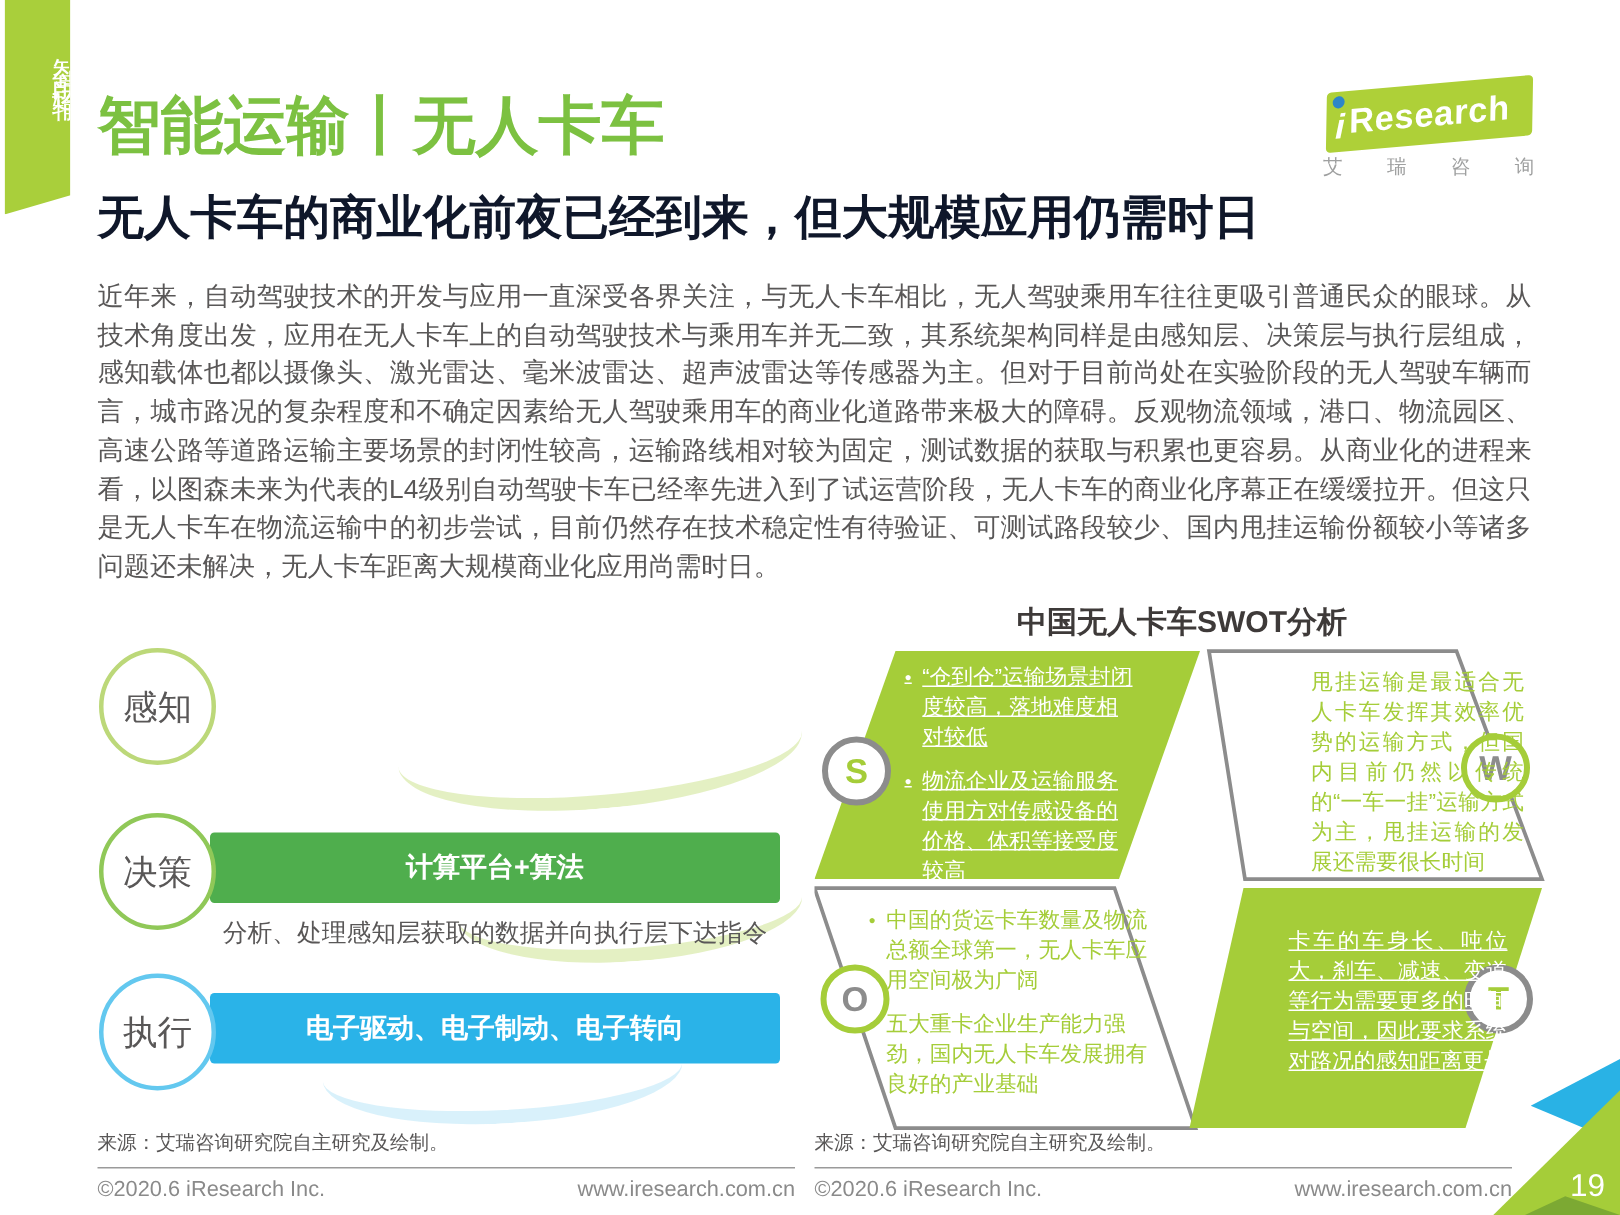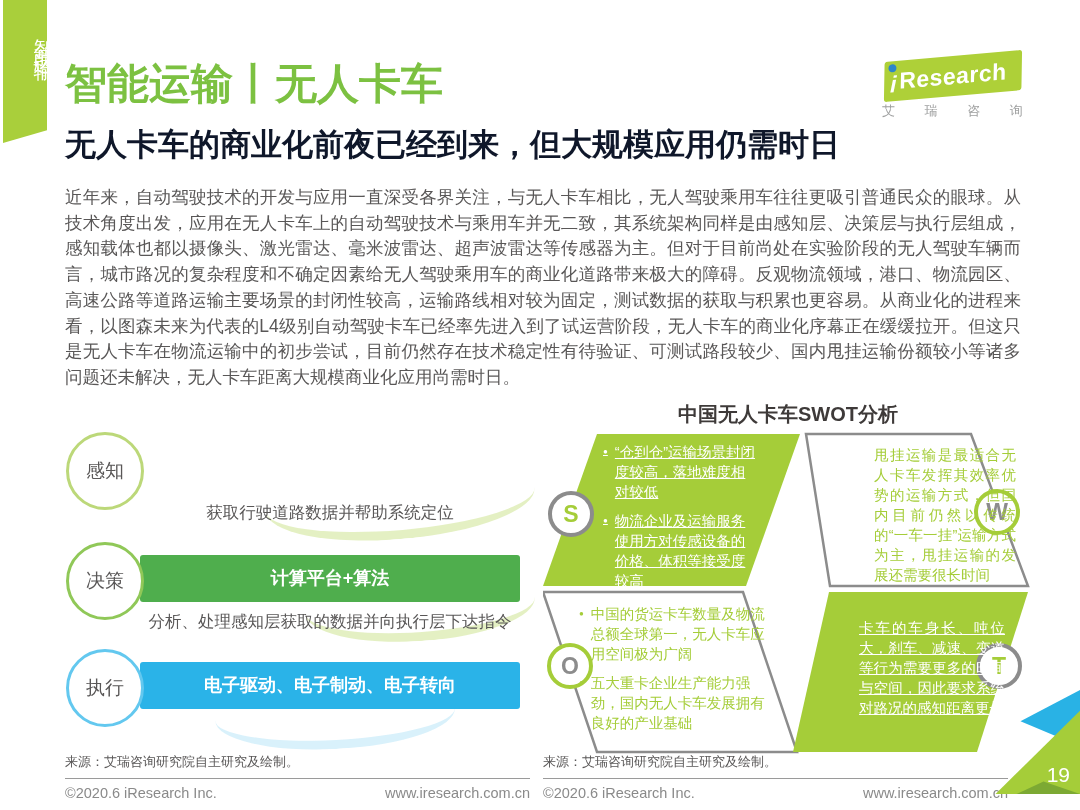--- a/index.html
+++ b/index.html
@@ -43,21 +43,21 @@
   .swoosh.s2{left:240px;top:172px;width:230px;height:62px;transform:rotate(-4deg);}
   .swoosh.s3{left:150px;top:282px;width:240px;height:60px;transform:rotate(-3deg);
              border-bottom-color:rgba(42,179,232,.18);}
   .arch-bar{position:absolute;left:75px;width:380px;height:47px;border-radius:3px;z-index:1;
             color:#ffffff;font-size:18px;font-weight:bold;text-align:center;line-height:47px;}
   .bar0{top:47px;background:#8cc63e;}
   .bar1{top:157px;background:#4fae4d;}
   .bar2{top:264px;background:#2ab3e8;}
   .arch-circle{position:absolute;left:1px;width:72px;height:72px;border-radius:50%;background:#ffffff;
                z-index:2;display:flex;align-items:center;justify-content:center;
-               font-size:19px;color:#595757;}
+               font-size:23px;color:#595757;}
   .cir0{top:34px;border:3px solid #bcd879;}
   .cir1{top:144px;border:3px solid #90c858;}
   .cir2{top:251px;border:3px solid #63c8ef;}
   .arch-cap{position:absolute;left:75px;width:380px;text-align:center;font-size:16.5px;
             color:#595757;z-index:1;}
   .cap0{top:104px;} .cap1{top:213px;} .cap2{top:320px;}
 
   
   .swot{position:absolute;left:543px;top:428px;width:490px;height:330px;}
   .swot svg{position:absolute;left:0;top:0;}
@@ -76,21 +76,21 @@
   .source{position:absolute;top:753px;font-size:13px;color:#595757;}
   .source.left{left:65px;} .source.right{left:543px;}
   .rule{position:absolute;top:778px;width:465px;height:1px;background:#9a9a9a;}
   .rule.left{left:65px;} .rule.right{left:543px;}
   .foot-row{position:absolute;top:785px;width:465px;display:flex;justify-content:space-between;
             font-size:14.5px;color:#8a8a8a;}
   .foot-row.left{left:65px;} .foot-row.right{left:543px;}
   .foot-link{color:#8a8a8a;text-decoration:none;}
 
   
-  .corner{position:absolute;right:0;bottom:16px;width:96px;height:104px;}
+  .corner{position:absolute;right:0;bottom:0;width:96px;height:104px;}
   .tri{position:absolute;inset:0;}
   .tri.cyan{background:#29b2e5;clip-path:polygon(38% 30%,100% 0%,100% 54%);}
   .tri.green{background:#a5cd39;clip-path:polygon(12% 100%,100% 20%,100% 100%);}
   .tri.dark{background:#7ca933;clip-path:polygon(34% 100%,62% 88%,100% 100%);}
   .page-num{position:absolute;right:10px;bottom:7px;color:#ffffff;font-size:21px;z-index:2;}
 </style>
 </head>
 <body>
 
 <div id="page">
@@ -114,21 +114,20 @@
   <div class="intro">近年来，自动驾驶技术的开发与应用一直深受各界关注，与无人卡车相比，无人驾驶乘用车往往更吸引普通民众的眼球。从技术角度出发，应用在无人卡车上的自动驾驶技术与乘用车并无二致，其系统架构同样是由感知层、决策层与执行层组成，感知载体也都以摄像头、激光雷达、毫米波雷达、超声波雷达等传感器为主。但对于目前尚处在实验阶段的无人驾驶车辆而言，城市路况的复杂程度和不确定因素给无人驾驶乘用车的商业化道路带来极大的障碍。反观物流领域，港口、物流园区、高速公路等道路运输主要场景的封闭性较高，运输路线相对较为固定，测试数据的获取与积累也更容易。从商业化的进程来看，以图森未来为代表的L4级别自动驾驶卡车已经率先进入到了试运营阶段，无人卡车的商业化序幕正在缓缓拉开。但这只是无人卡车在物流运输中的初步尝试，目前仍然存在技术稳定性有待验证、可测试路段较少、国内甩挂运输份额较小等诸多问题还未解决，无人卡车距离大规模商业化应用尚需时日。</div>
 
   <div class="sec-title right">中国无人卡车SWOT分析</div>
 
   <div class="arch">
     <div class="swoosh s1"></div>
     <div class="swoosh s2"></div>
     <div class="swoosh s3"></div>
 
     <div class="arch-circle cir0">感知</div>
-    <div class="arch-cap cap0">获取行驶道路数据并帮助系统定位</div>
 
     <div class="arch-bar bar1">计算平台+算法</div>
     <div class="arch-circle cir1">决策</div>
     <div class="arch-cap cap1">分析、处理感知层获取的数据并向执行层下达指令</div>
 
     <div class="arch-bar bar2">电子驱动、电子制动、电子转向</div>
     <div class="arch-circle cir2">执行</div>
   </div>
 
   <div class="swot">

